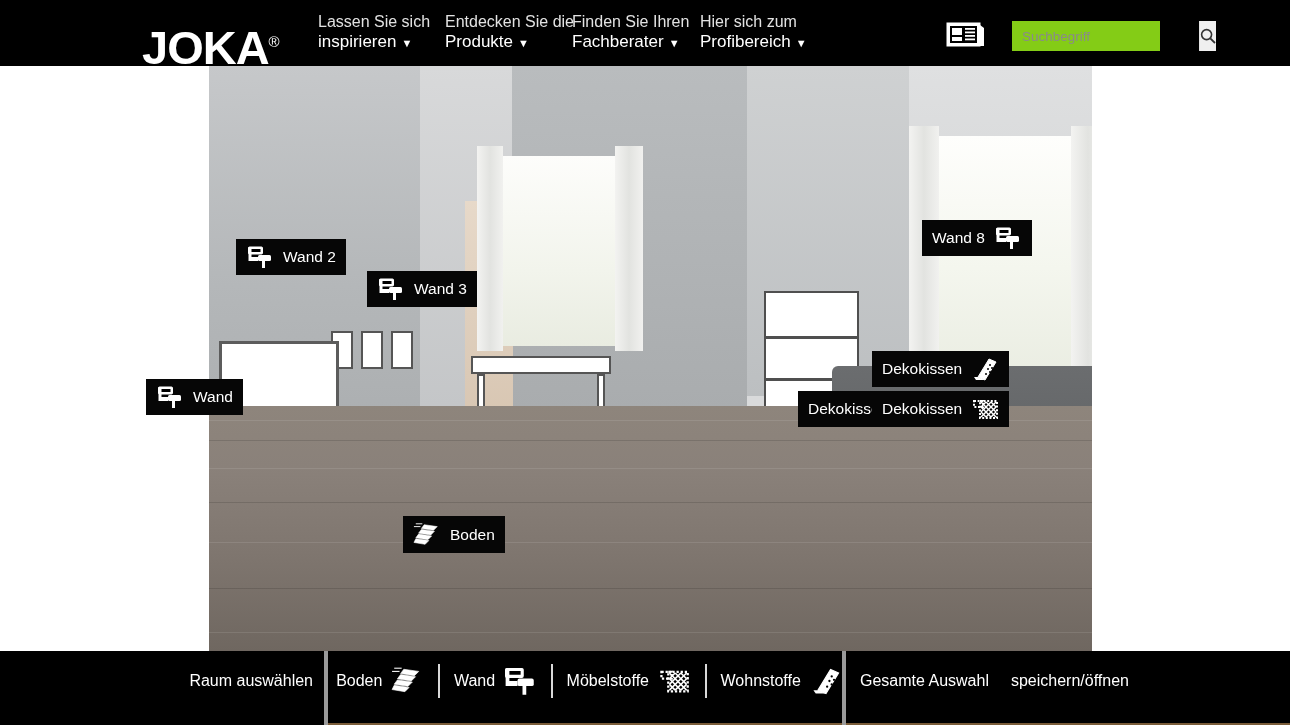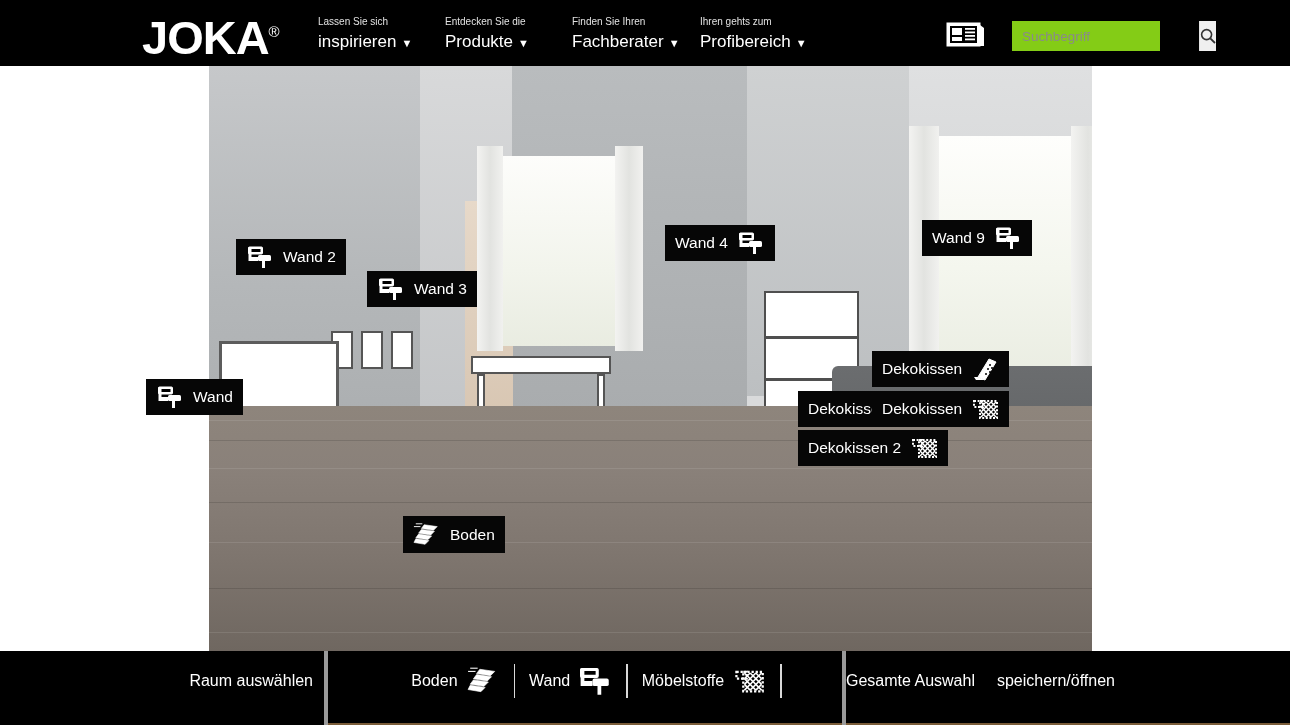--- a/index.html
+++ b/index.html
@@ -10,21 +10,21 @@
     overflow: hidden;
   }
 
   
   #header {
     position: absolute; left: 0; top: 0;
     width: 1290px; height: 66px;
     background: #000000;
   }
   #logo {
-    position: absolute; left: 142px; top: 6px;
+    position: absolute; left: 142px; top: 16px;
     color: #ffffff;
     font-size: 47px;
     font-weight: bold;
     letter-spacing: -1px;
     line-height: 52px;
     font-family: "Liberation Sans", sans-serif;
     text-align: center;
   }
   #logo .reg {
     font-size: 15px;
@@ -33,21 +33,21 @@
     letter-spacing: 0;
   }
   .navitem {
     position: absolute;
     top: 14px;
     color: #ffffff;
     cursor: pointer;
   }
   .navitem .nav-top {
     display: block;
-    font-size: 10px;
+    font-size: 16px;
     line-height: 15px;
     color: #e2e2e2;
     white-space: nowrap;
     font-weight: normal;
   }
   .navitem .nav-main {
     display: block;
     font-size: 17px;
     line-height: 22px;
     color: #ffffff;
@@ -176,21 +176,21 @@
     width: 1290px; height: 74px;
     background: #000000;
   }
   .bseg {
     position: absolute; top: 0; height: 60px;
     display: flex; align-items: center;
     color: #ffffff;
   }
   #bseg-room { left: 0; width: 325px; justify-content: flex-end; padding-right: 12px; }
   #bseg-mid  { left: 328px; width: 515px; justify-content: center; gap: 0; }
-  #bseg-right{ left: 846px; width: 444px; justify-content: flex-start; gap: 22px; }
+  #bseg-right{ left: 846px; width: 444px; justify-content: flex-start; padding-left: 14px; gap: 22px; }
   .bseg-div {
     position: absolute; top: 0; width: 4px; height: 74px;
     background: #9a9a9a;
   }
   #div-1 { left: 324px; }
   #div-2 { left: 842px; }
   .bdash {
     position: absolute; bottom: 0; height: 2px; background: #7a5c38;
   }
   .btext {
@@ -224,21 +224,21 @@
   </div>
   <div class="navitem" id="nav-1">
     <span class="nav-top">Entdecken Sie die</span>
     <span class="nav-main"><span>Produkte</span><span class="caret">▼</span></span>
   </div>
   <div class="navitem" id="nav-2">
     <span class="nav-top">Finden Sie Ihren</span>
     <span class="nav-main"><span>Fachberater</span><span class="caret">▼</span></span>
   </div>
   <div class="navitem" id="nav-3">
-    <span class="nav-top">Ihren gehts zum</span>
+    <span class="nav-top">Hier sich zum</span>
     <span class="nav-main"><span>Profibereich</span><span class="caret">▼</span></span>
   </div>
 
   <div id="news-icon">
     <svg width="40" height="28" viewBox="0 0 40 28">
       <rect x="1" y="3" width="33" height="23" fill="#fff" stroke="#fff" stroke-width="1"></rect>
       <rect x="4" y="6" width="27" height="17" fill="#000"></rect>
       <rect x="6" y="8" width="10" height="7" fill="#fff"></rect>
       <rect x="6" y="17" width="10" height="4" fill="#fff"></rect>
       <rect x="19" y="8" width="10" height="1.8" fill="#fff"></rect>
@@ -335,35 +335,23 @@
         <rect x="1.5" y="2" width="14" height="7" fill="#fff" stroke="#fff" stroke-width="1" rx="1"></rect>
         <rect x="3.5" y="4" width="10" height="3" fill="#000"></rect>
         <path d="M1.5 2 L1.5 16 L11 16 L11 12 L4.5 12 L4.5 2 Z" fill="#fff"></path>
         <rect x="11" y="10" width="13" height="6" fill="#fff" rx="1.5"></rect>
         <rect x="15" y="16" width="3" height="7" fill="#fff"></rect>
       </svg>
     </span>
     <span class="hs-label">Wand</span>
   </div>
 
-  <div class="hotspot" style="left:665px; top:159px;">
-    <span class="hs-label">Wand 4</span>
-    <span class="hs-icon">
-      <svg width="26" height="24" viewBox="0 0 26 24">
-        <rect x="1.5" y="2" width="14" height="7" fill="#fff" stroke="#fff" stroke-width="1" rx="1"></rect>
-        <rect x="3.5" y="4" width="10" height="3" fill="#000"></rect>
-        <path d="M1.5 2 L1.5 16 L11 16 L11 12 L4.5 12 L4.5 2 Z" fill="#fff"></path>
-        <rect x="11" y="10" width="13" height="6" fill="#fff" rx="1.5"></rect>
-        <rect x="15" y="16" width="3" height="7" fill="#fff"></rect>
-      </svg>
-    </span>
-  </div>
 
   <div class="hotspot" style="left:922px; top:154px;">
-    <span class="hs-label">Wand 9</span>
+    <span class="hs-label">Wand 8</span>
     <span class="hs-icon">
       <svg width="26" height="24" viewBox="0 0 26 24">
         <rect x="1.5" y="2" width="14" height="7" fill="#fff" stroke="#fff" stroke-width="1" rx="1"></rect>
         <rect x="3.5" y="4" width="10" height="3" fill="#000"></rect>
         <path d="M1.5 2 L1.5 16 L11 16 L11 12 L4.5 12 L4.5 2 Z" fill="#fff"></path>
         <rect x="11" y="10" width="13" height="6" fill="#fff" rx="1.5"></rect>
         <rect x="15" y="16" width="3" height="7" fill="#fff"></rect>
       </svg>
     </span>
   </div>
@@ -402,41 +390,20 @@
           <line x1="25" y1="6" x2="10" y2="21"></line>
             <line x1="25" y1="11" x2="15" y2="21"></line>
           <line x1="25" y1="16" x2="20" y2="21"></line>
             <line x1="20" y1="6" x2="10" y2="16"></line>
           <line x1="15" y1="6" x2="10" y2="11"></line>
         </g>
       </svg>
     </span>
   </div>
 
-  <div class="hotspot" style="left:798px; top:364px; z-index:7;">
-    <span class="hs-label">Dekokissen 2</span>
-    <span class="hs-icon">
-      <svg width="28" height="26" viewBox="0 0 28 26">
-        <path d="M3 5 h9 v6 h-9 z" fill="none" stroke="#fff" stroke-width="2" stroke-dasharray="2 1.6"></path>
-        <rect x="9" y="5" width="17" height="17" fill="none" stroke="#fff" stroke-width="2" stroke-dasharray="2 1.6"></rect>
-        <g stroke="#fff" stroke-width="1.4">
-          <line x1="10" y1="6" x2="25" y2="21"></line>
-            <line x1="10" y1="11" x2="20" y2="21"></line>
-          <line x1="10" y1="16" x2="15" y2="21"></line>
-            <line x1="15" y1="6" x2="25" y2="16"></line>
-          <line x1="20" y1="6" x2="25" y2="11"></line>
-          <line x1="25" y1="6" x2="10" y2="21"></line>
-            <line x1="25" y1="11" x2="15" y2="21"></line>
-          <line x1="25" y1="16" x2="20" y2="21"></line>
-            <line x1="20" y1="6" x2="10" y2="16"></line>
-          <line x1="15" y1="6" x2="10" y2="11"></line>
-        </g>
-      </svg>
-    </span>
-  </div>
 
 
   <div class="hotspot" style="left:403px; top:450px; height:37px;">
     <span class="hs-icon">
       <svg width="30" height="26" viewBox="0 0 30 26">
         <g fill="#fff" stroke="#fff" stroke-width="0.6">
           <path d="M12 2 L26 4 L22 8 L9 6 Z"></path>
           <path d="M9 7 L23 9 L19 13 L6 11 Z"></path>
           <path d="M6 12 L20 14 L16 18 L3 16 Z"></path>
           <path d="M3 17 L17 19 L13 23 L1 21 Z"></path>
@@ -514,20 +481,34 @@
             <line x1="25" y1="16" x2="20" y2="21"></line>
               <line x1="20" y1="6" x2="10" y2="16"></line>
             <line x1="15" y1="6" x2="10" y2="11"></line>
           </g>
         </svg>
       </span>
     </div>
 
     <div class="bsep"></div>
 
+    <div class="bitem">
+      <span class="btext">Wohnstoffe</span>
+      <span class="bicon">
+        <svg width="32" height="30" viewBox="0 0 28 26">
+          <path d="M7 21 L18 3 L25 6 L14 24 Z" fill="#fff" stroke="#fff" stroke-width="1"></path>
+          <path d="M3 21 L7 21 L14 24 L5 24 Z" fill="#fff"></path>
+          <circle cx="19" cy="9" r="1" fill="#000"></circle>
+          <circle cx="21" cy="12" r="1" fill="#000"></circle>
+          <circle cx="17" cy="13" r="1" fill="#000"></circle>
+          <circle cx="19" cy="16" r="1" fill="#000"></circle>
+          <circle cx="15" cy="18" r="1" fill="#000"></circle>
+        </svg>
+      </span>
+    </div>
 
   </div>
 
   <div class="bseg-div" id="div-2"></div>
 
   <div class="bseg" id="bseg-right">
     <span class="btext">Gesamte Auswahl</span>
     <span class="btext">speichern/öffnen</span>
   </div>
 

